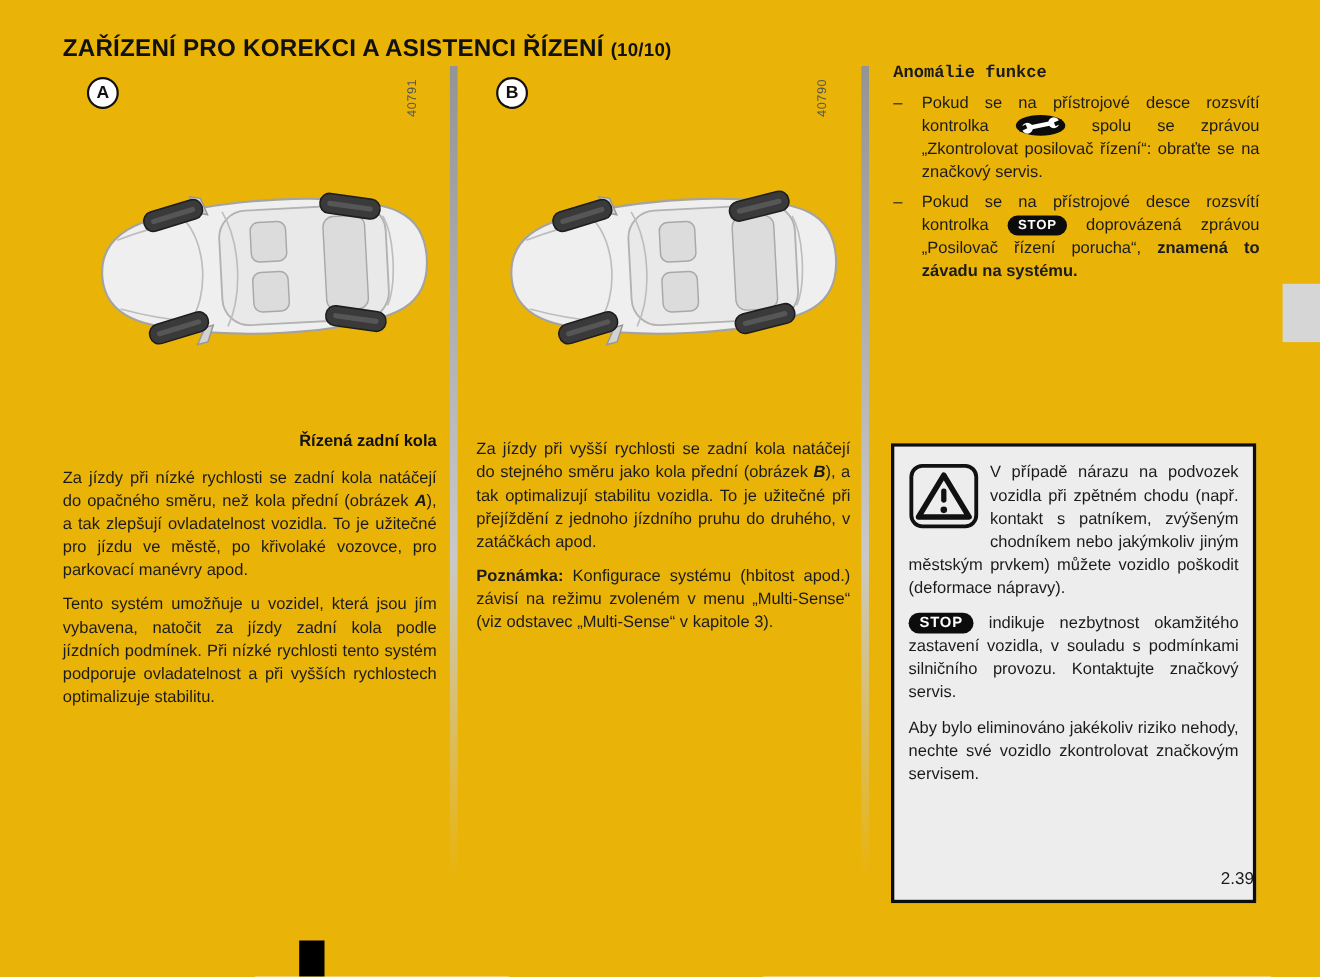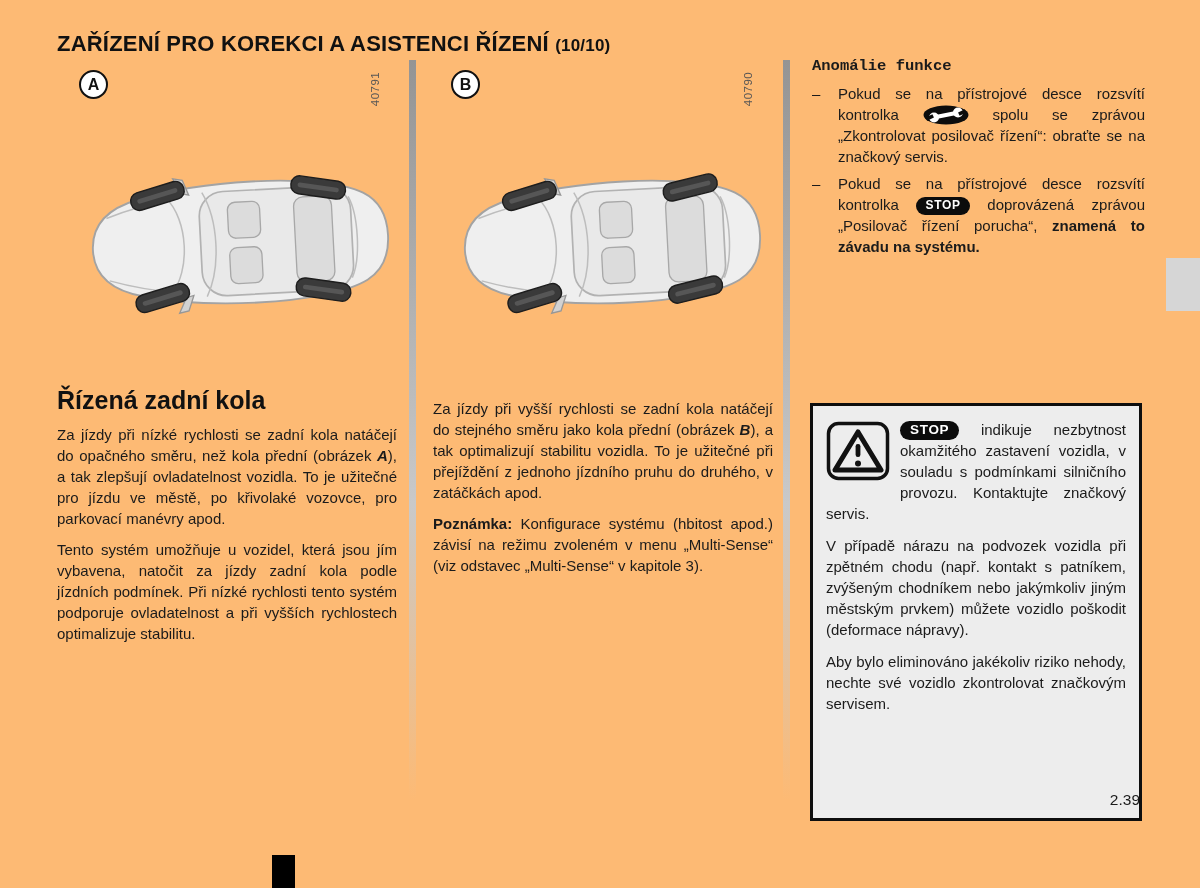--- a/index.html
+++ b/index.html
@@ -1,17 +1,17 @@
 <!DOCTYPE html>
 <html><head>
 <meta charset="utf-8">
 <style>
   html,body { margin:0; padding:0; background:#fff; }
   .page {
-    position:relative; width:1200px; height:888px; background:#fdba74;
+    position:relative; width:1200px; height:888px; background:#eab308;
     font-family:"Liberation Sans", sans-serif; color:#1b1b1b; overflow:hidden;
   }
   
   .page-title { position:absolute; left:57px; top:16px; font-size:22px; font-weight:bold; color:#111; letter-spacing:0.2px; white-space:nowrap; }
   .title-suffix { font-size:17px; }
 
   
   .fig-label {
     position:absolute; width:25px; height:25px; border:2.5px solid #111; border-radius:50%;
     display:flex; align-items:center; justify-content:center; font-weight:bold; font-size:16px; color:#111; background:#fff;
@@ -42,21 +42,21 @@
   
   .divider { position:absolute; top:60px; width:7px; height:740px;
     background:linear-gradient(to bottom, #949494 0%, #c9c9c9 60%, rgba(224,224,224,0) 100%); }
   #divider-1 { left:409px; }
   #divider-2 { left:783px; }
 
   
   .col { position:absolute; width:340px; font-size:15px; line-height:21px; text-align:justify; color:#1b1b1b; }
   .col p { margin:0 0 10px 0; }
   #col-left { left:57px; top:390px; }
-  #col-left h2 { font-size:25px; font-weight:bold; margin:0 0 13px 0; text-align:left; color:#111; }
+  #col-left h2 { font-size:15px; font-weight:bold; margin:0 0 13px 0; text-align:right; color:#111; }
   #col-mid { left:433px; top:398px; }
   .fig-ref-inline { font-weight:bold; font-style:italic; }
 
   #col-right { left:812px; top:56px; width:333px; }
   #col-right h3 { font-size:15.5px; font-weight:bold; margin:0 0 4px 0; text-align:left;font-family:Liberation Mono, monospace; }
   .bullet { display:flex; margin-top:6px; }
   .bullet .dash { flex:0 0 26px; width:26px; }
   .bullet .bullet-text { flex:1; margin:0; text-align:justify; }
 
   .stop-pill {
@@ -215,22 +215,22 @@
 
   <aside class="warn-box">
     <div class="warn-icon">
       <svg viewBox="0 0 64 60" width="64" height="60">
         <rect x="2.5" y="2.5" width="59" height="55" rx="10" fill="#ededed" stroke="#111" stroke-width="3.5"></rect>
         <path d="M32 11 L55 49 L9 49 Z" fill="none" stroke="#111" stroke-width="5" stroke-linejoin="round"></path>
         <rect x="29.6" y="23" width="4.8" height="13" rx="2.2" fill="#111"></rect>
         <circle cx="32" cy="42.5" r="3" fill="#111"></circle>
       </svg>
     </div>
+    <p>V případě nárazu na podvozek vozidla při zpětném chodu (např. kontakt s patníkem, zvýšeným chodníkem nebo jakýmkoliv jiným městským prvkem) můžete vozidlo poškodit (deformace nápravy).</p>
     <p><span class="stop-pill stop-lg">STOP</span><span> indikuje nezbytnost okamžitého zastavení vozidla, v souladu s podmínkami silničního provozu. Kontaktujte značkový servis.</span></p>
-    <p>V případě nárazu na podvozek vozidla při zpětném chodu (např. kontakt s patníkem, zvýšeným chodníkem nebo jakýmkoliv jiným městským prvkem) můžete vozidlo poškodit (deformace nápravy).</p>
     <p>Aby bylo eliminováno jakékoliv riziko nehody, nechte své vozidlo zkontrolovat značkovým servisem.</p>
   </aside>
 
   <div class="page-num">2.39</div>
   <div class="side-tab"></div>
   <div class="print-mark"></div>
 
 </div>
 
 </body></html>

